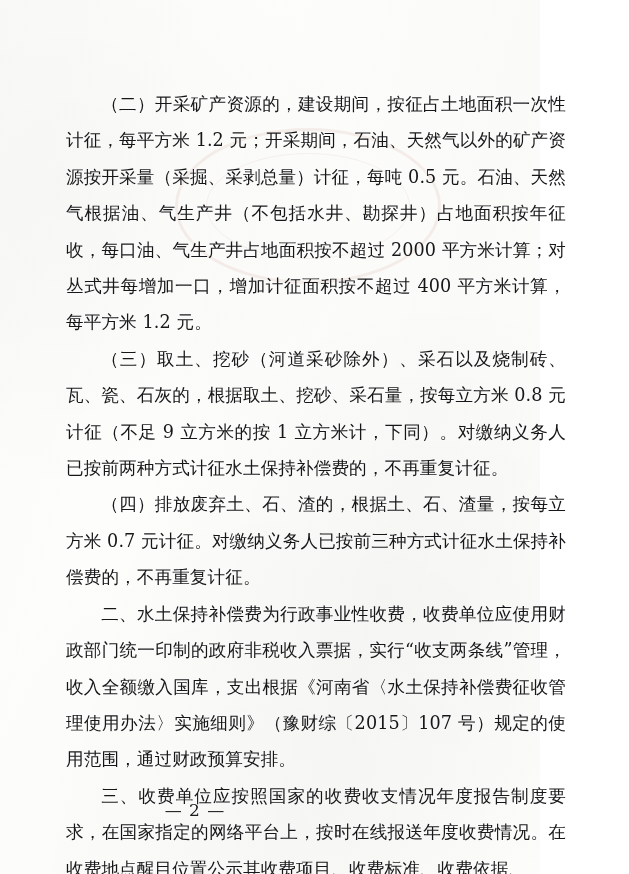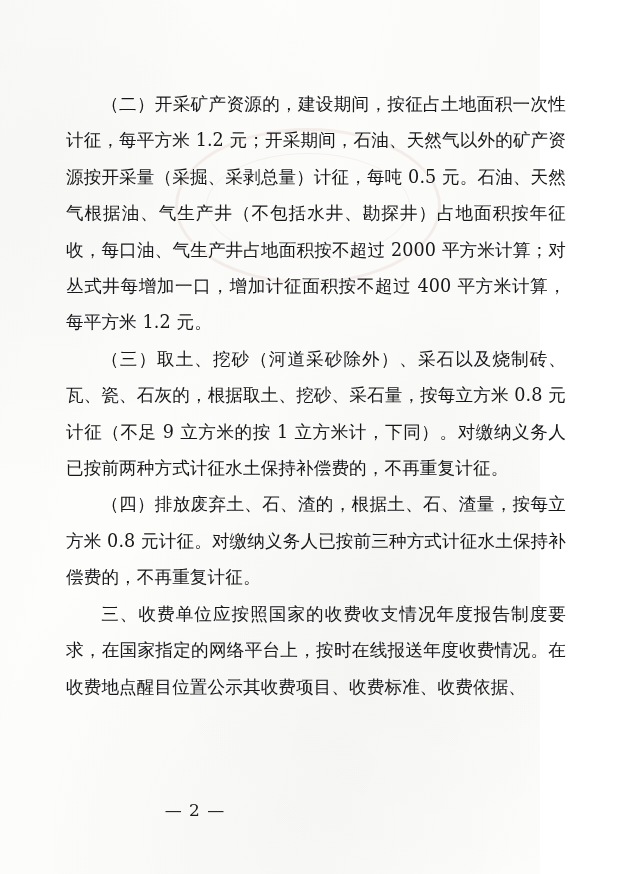--- a/index.html
+++ b/index.html
@@ -89,21 +89,22 @@
 </head>
 <body>
 
 <div class="page">
 
   <div class="seal-ghost"></div>
 
   <div class="body-text">
     <p class="para">（二）开采矿产资源的，建设期间，按征占土地面积一次性计征，每平方米 1.2 元；开采期间，石油、天然气以外的矿产资源按开采量（采掘、采剥总量）计征，每吨 0.5 元。石油、天然气根据油、气生产井（不包括水井、勘探井）占地面积按年征收，每口油、气生产井占地面积按不超过 2000 平方米计算；对丛式井每增加一口，增加计征面积按不超过 400 平方米计算，每平方米 1.2 元。</p>
     <p class="para">（三）取土、挖砂（河道采砂除外）、采石以及烧制砖、瓦、瓷、石灰的，根据取土、挖砂、采石量，按每立方米 0.8 元计征（不足 9 立方米的按 1 立方米计，下同）。对缴纳义务人已按前两种方式计征水土保持补偿费的，不再重复计征。</p>
-    <p class="para">（四）排放废弃土、石、渣的，根据土、石、渣量，按每立方米 0.8 元计征。对缴纳义务人已按前三种方式计征水土保持补偿费的，不再重复计征。</p>
+    <p class="para">（四）排放废弃土、石、渣的，根据土、石、渣量，按每立方米 0.7 元计征。对缴纳义务人已按前三种方式计征水土保持补偿费的，不再重复计征。</p>
+    <p class="para">二、水土保持补偿费为行政事业性收费，收费单位应使用财政部门统一印制的政府非税收入票据，实行“收支两条线”管理，收入全额缴入国库，支出根据《河南省〈水土保持补偿费征收管理使用办法〉实施细则》（豫财综〔2015〕107 号）规定的使用范围，通过财政预算安排。</p>
     <p class="para">三、收费单位应按照国家的收费收支情况年度报告制度要求，在国家指定的网络平台上，按时在线报送年度收费情况。在收费地点醒目位置公示其收费项目、收费标准、收费依据、</p>
   </div>
 
   <div class="footer">
     <span class="pagenum">— 2 —</span>
   </div>
 
 </div>
 
 </body></html>

